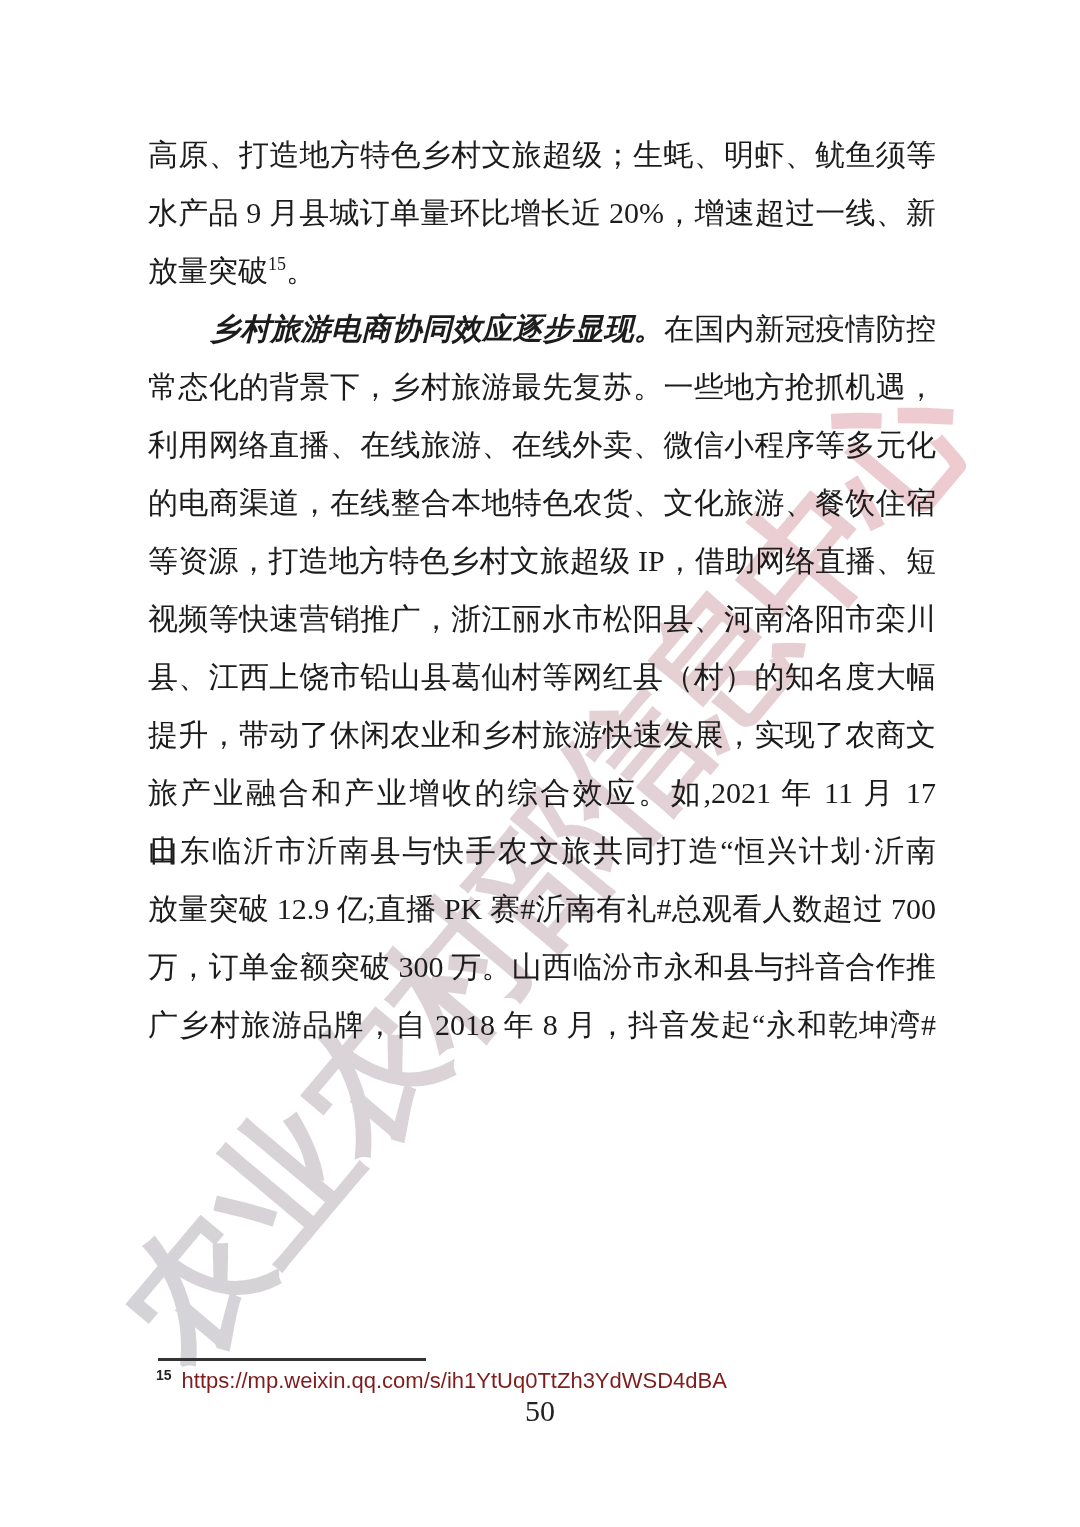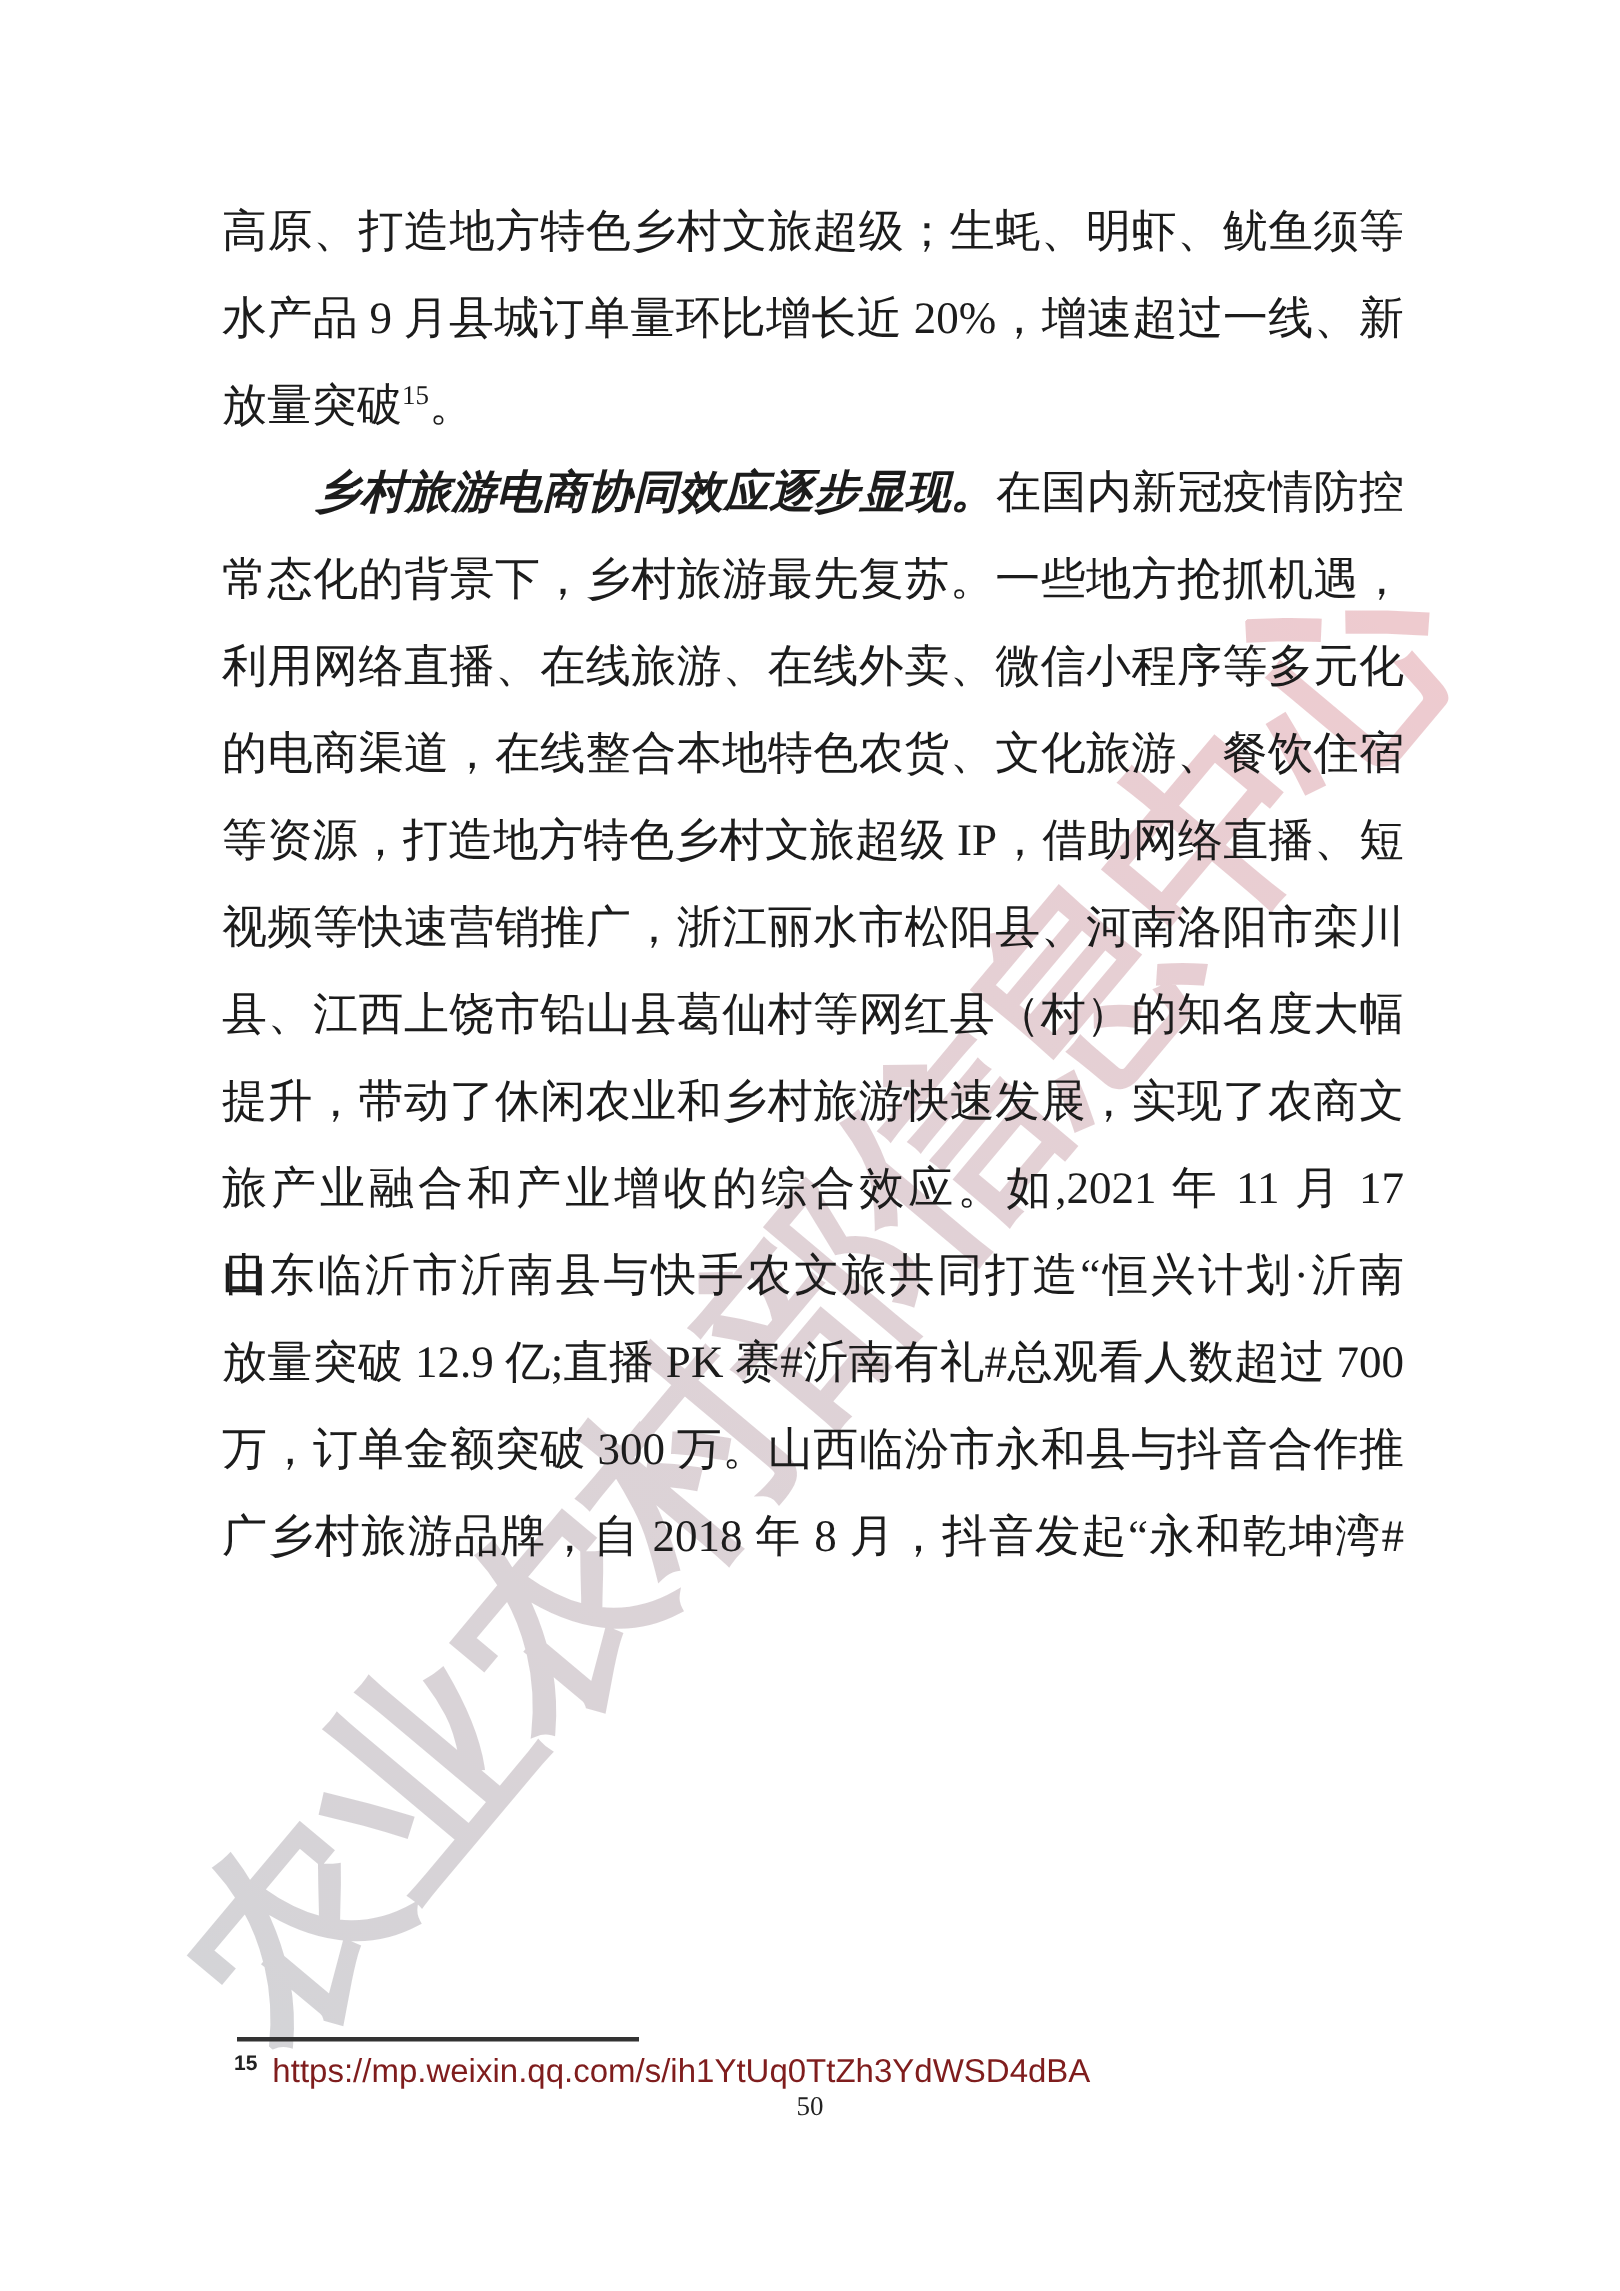--- a/index.html
+++ b/index.html
@@ -80,21 +80,21 @@
     margin-right: 10px;
     line-height: 0;
   }
   .fn-url { text-decoration: none; color: #7f1d1d; margin-top: 26px; }
   .page-number {
     position: absolute;
     left: 0;
     top: 1394px;
     width: 1080px;
     text-align: center;
-    font-size: 18px;
+    font-size: 30px;
     color: #222222;
     z-index: 1;
   }
 </style>
 </head>
 <body>
 
 <div class="page">
 
   <div class="watermark">农业农村部信息中心</div>

